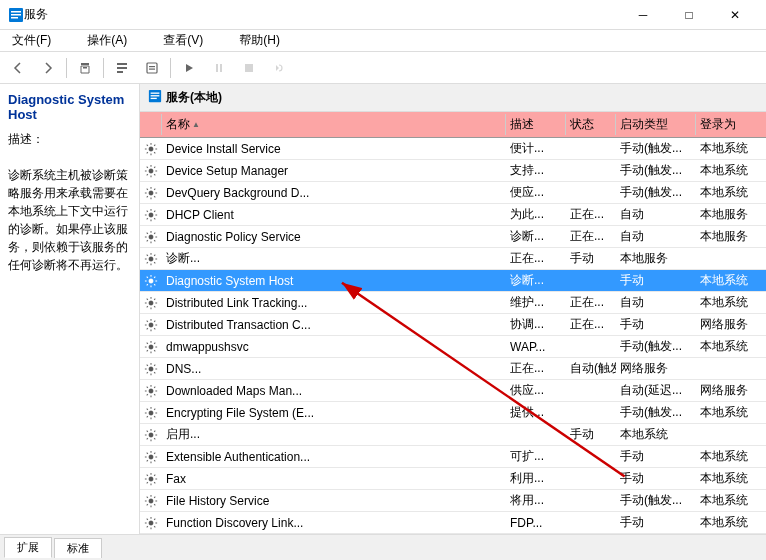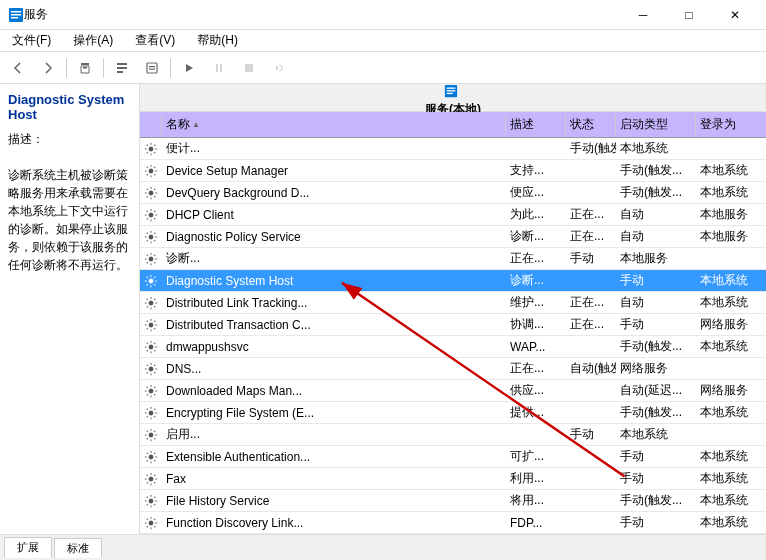--- a/index.html
+++ b/index.html
@@ -51,21 +51,21 @@
     }
 
     
     .menu-bar {
       background: #fff;
       height: 22px;
       display: flex;
       align-items: center;
       padding: 0 4px;
       border-bottom: 1px solid #ddd;
-      gap: 6px;
+      gap: 20px;
     }
     .menu-item {
       padding: 2px 8px;
       cursor: pointer;
       font-size: 12px;
     }
 
     
     .toolbar {
       background: #fff;
@@ -135,41 +135,40 @@
     }
 
     
     .services-header-bar {
       background: #f0f0f0;
       height: 28px;
       display: flex;
       align-items: center;
       padding: 0 8px;
       border-bottom: 1px solid #ddd;
-      flex-direction: column;
     }
     .services-header-icon {
       margin-right: 4px;
       font-size: 14px;
     }
     .services-header-text {
       font-size: 12px;
       font-weight: bold;
     }
 
     
     .services-table {
       flex: 1;
       overflow-y: auto;
       overflow-x: hidden;
     }
     .table-header {
       display: grid;
       grid-template-columns: 22px 1fr 60px 50px 80px 70px;
-      background: #c4b5fd;
+      background: #fca5a5;
       border-bottom: 1px solid #999;
       padding: 2px 0;
       position: sticky;
       top: 0;
       z-index: 10;
     }
     .th {
       padding: 2px 4px;
       font-size: 12px;
       font-weight: normal;
@@ -371,20 +370,21 @@
         </div>
 
         <div id="table-body">
             <div class="table-row">
               <div class="td">
                 <svg width="14" height="14" viewBox="0 0 16 16">
     <circle cx="8" cy="8" r="2.5" fill="#555" stroke="#555" stroke-width="0.5"></circle>
     <path d="M8 1v2M8 13v2M1 8h2M13 8h2M3.05 3.05l1.41 1.41M11.54 11.54l1.41 1.41M3.05 12.95l1.41-1.41M11.54 4.46l1.41-1.41" stroke="#666" stroke-width="1.2" fill="none"></path>
   </svg>
               </div>
+              <div class="td">Device Install Service</div>
               <div class="td">便计...</div>
               <div class="td"></div>
               <div class="td">手动(触发...</div>
               <div class="td">本地系统</div>
             </div>
             <div class="table-row">
               <div class="td">
                 <svg width="14" height="14" viewBox="0 0 16 16">
     <circle cx="8" cy="8" r="2.5" fill="#555" stroke="#555" stroke-width="0.5"></circle>
     <path d="M8 1v2M8 13v2M1 8h2M13 8h2M3.05 3.05l1.41 1.41M11.54 11.54l1.41 1.41M3.05 12.95l1.41-1.41M11.54 4.46l1.41-1.41" stroke="#666" stroke-width="1.2" fill="none"></path>

